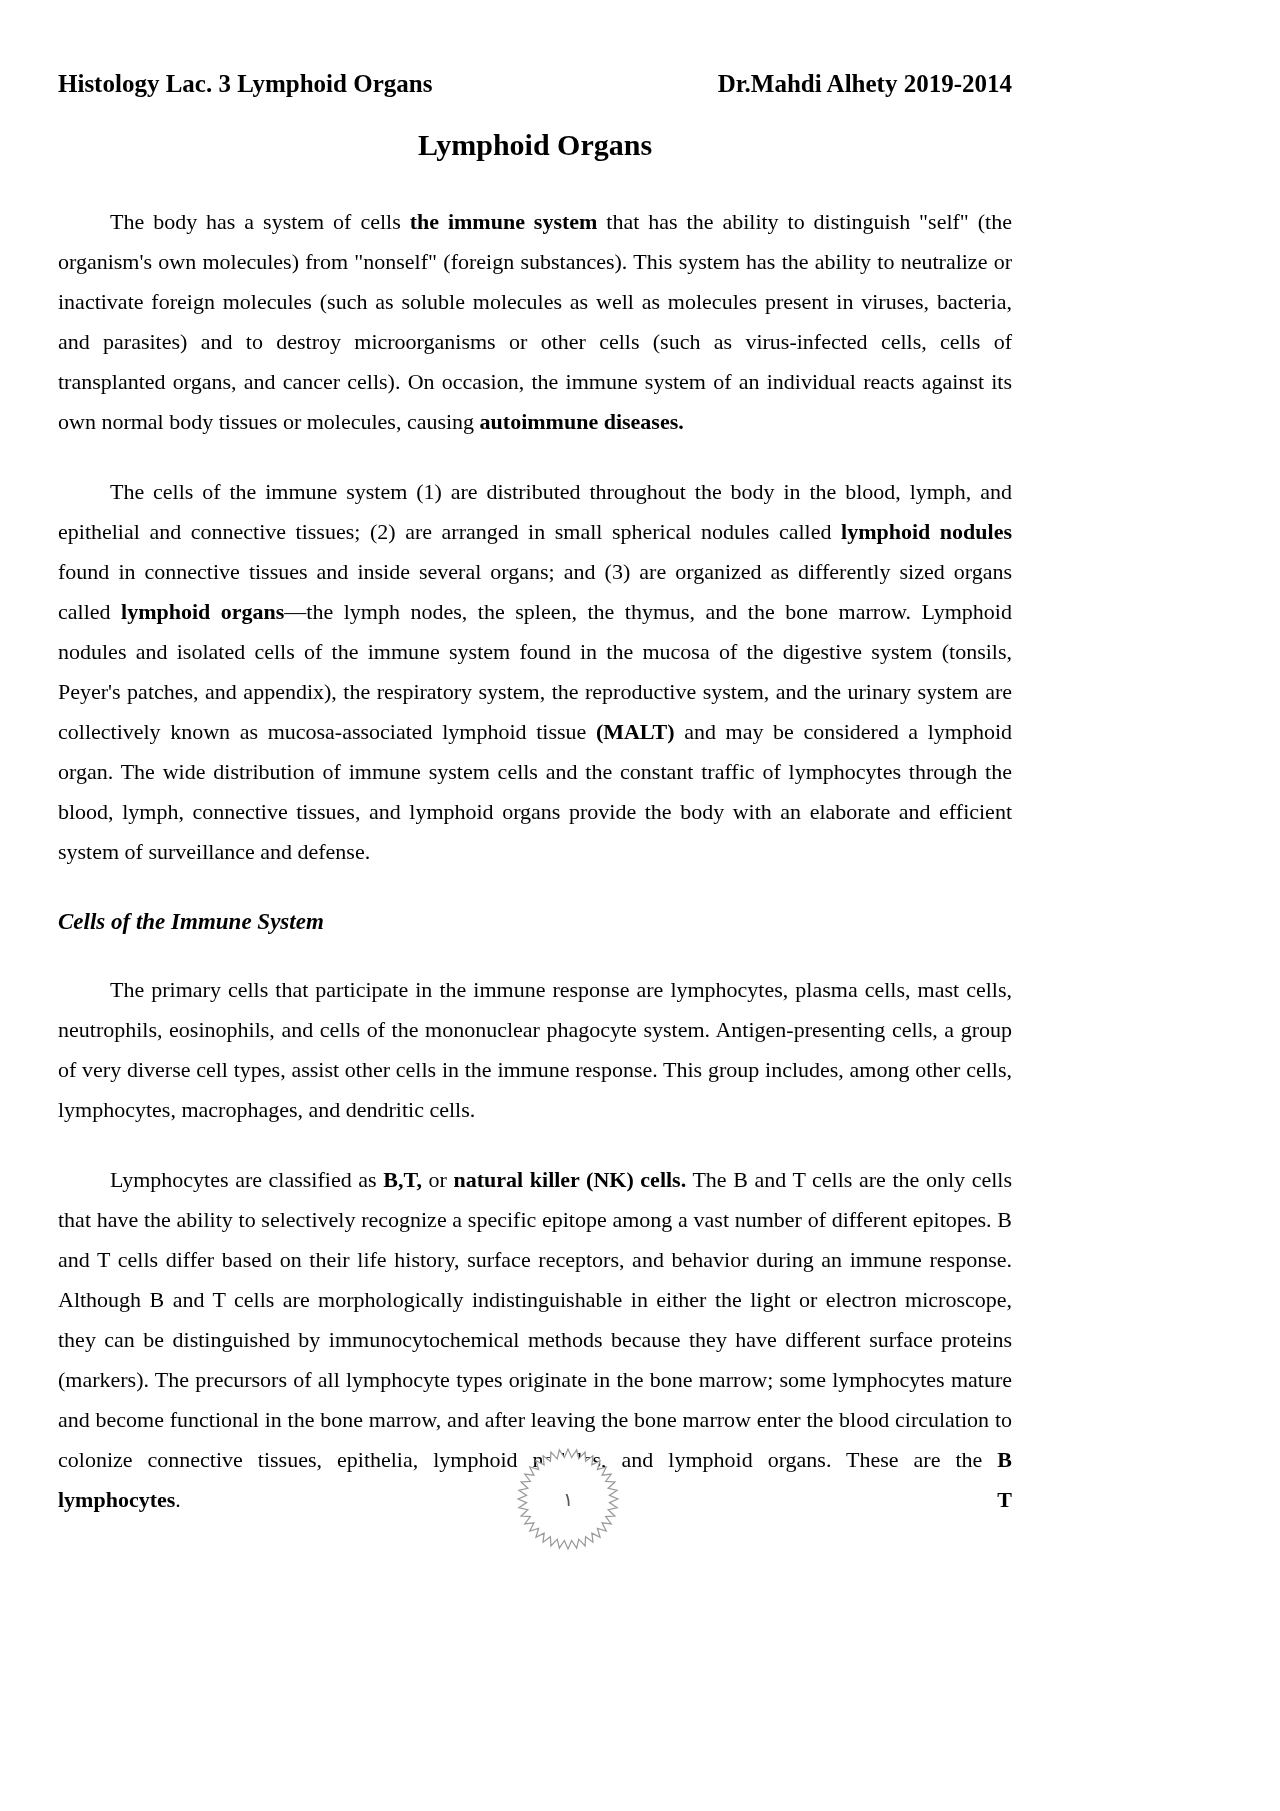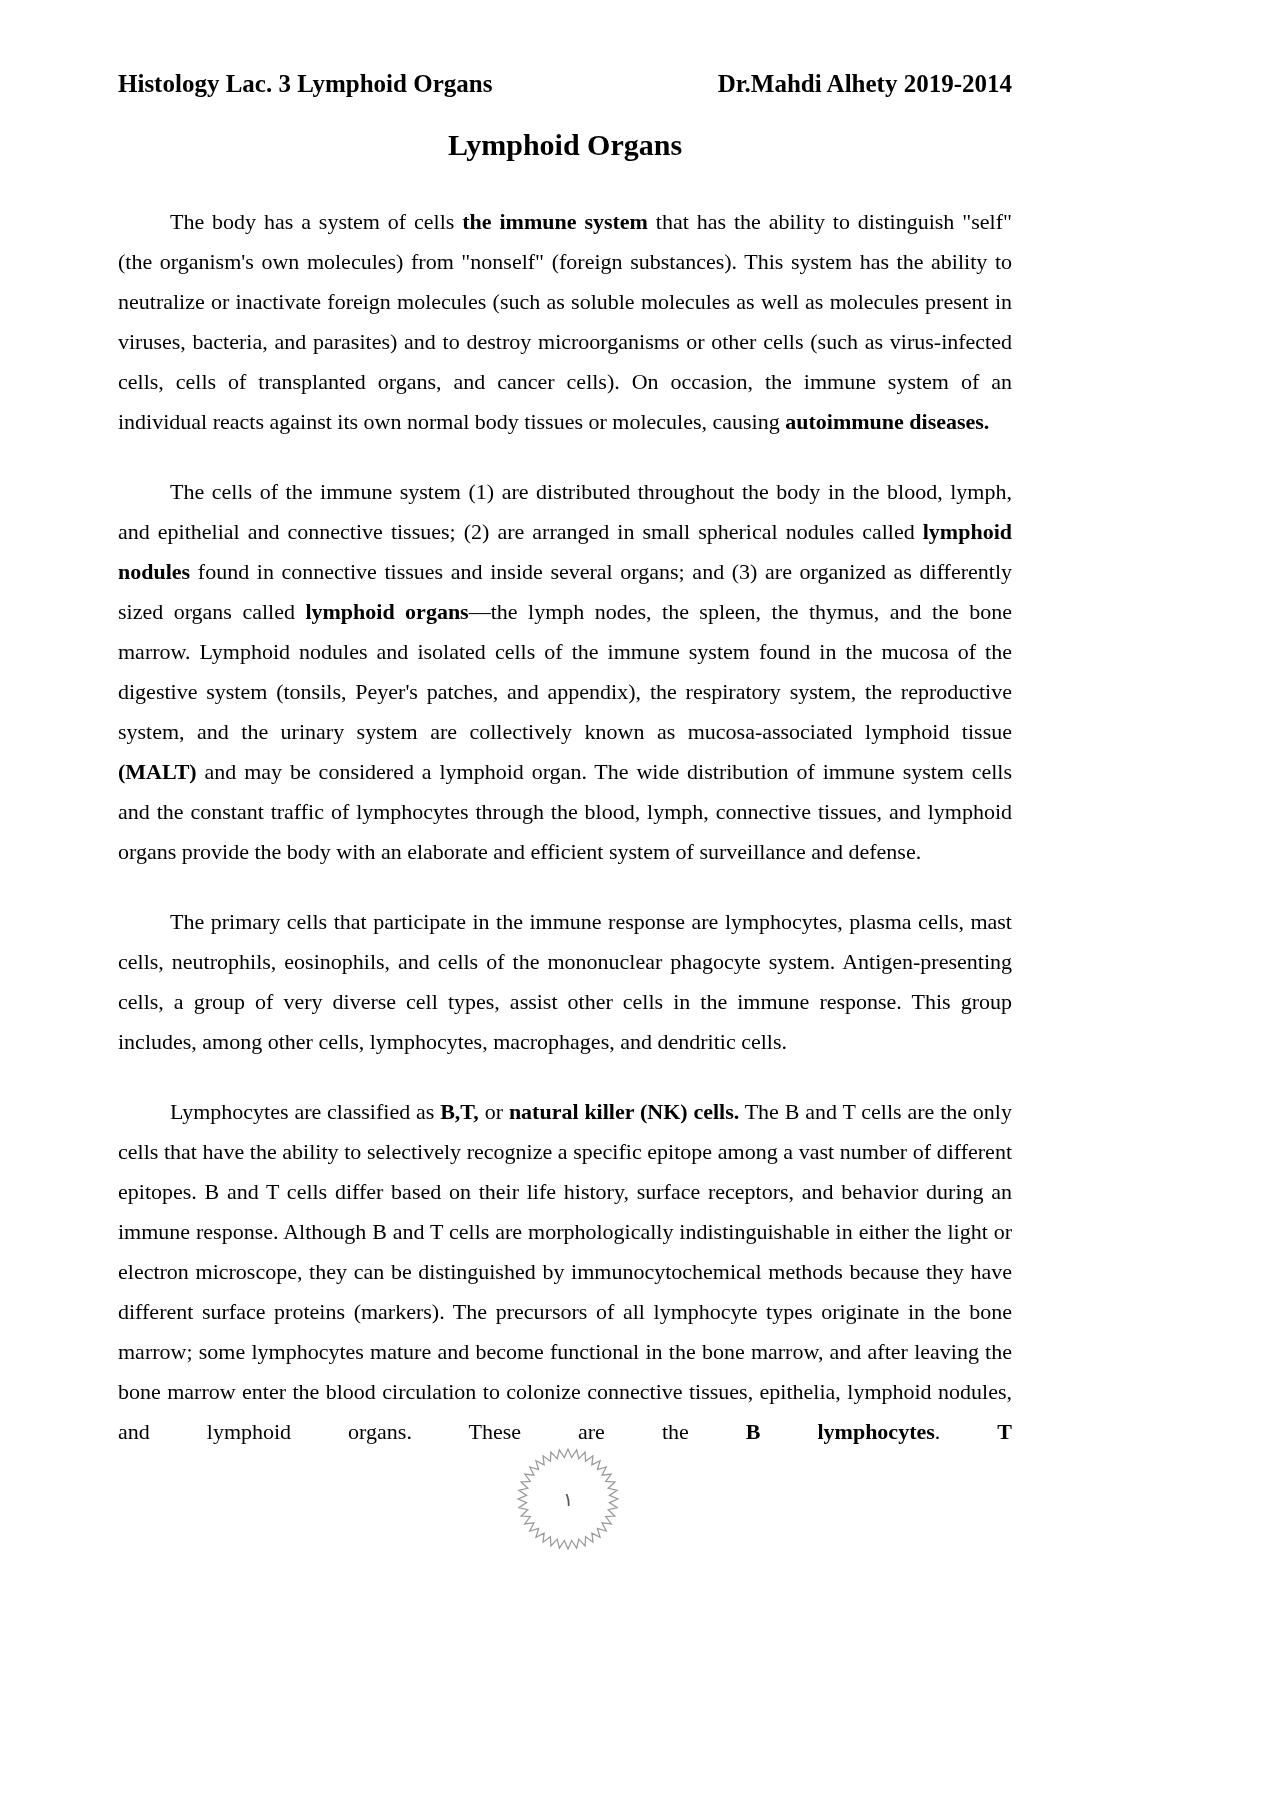--- a/index.html
+++ b/index.html
@@ -1,20 +1,20 @@
 <!DOCTYPE html>
 <html><head>
 <meta charset="utf-8">
 <style>
   html,body{margin:0;padding:0;}
   body{
     width:1280px;height:1811px;background:#ffffff;color:#000;
     font-family:"Liberation Serif",serif;position:relative;overflow:hidden;
   }
-  .page{position:absolute;inset:0;padding:70px 268px 0 118px;box-sizing:border-box;}
+  .page{position:absolute;inset:0;padding:70px 268px 0 58px;box-sizing:border-box;}
   .header{
     display:flex;justify-content:space-between;align-items:baseline;
     font-weight:bold;font-size:25px;margin-bottom:30px;white-space:nowrap;
   }
   .doc-title{text-align:center;font-weight:bold;font-size:30px;margin:0 0 40px;}
   .body-text{font-size:22px;line-height:40px;text-align:justify;}
   .body-text p{margin:0 0 30px;text-indent:52px;}
   .body-text p.justify-last{text-align-last:justify;}
   .heading{font-weight:bold;font-size:23px;margin:16px 0 28px;}
   .heading.italic{font-style:italic;}
@@ -33,20 +33,21 @@
   <div class="header">
     <span>Histology Lac. 3  Lymphoid Organs</span>
     <span>Dr.Mahdi Alhety 2019-2014</span>
   </div>
 
   <div class="doc-title">Lymphoid Organs</div>
 
   <div class="body-text">
       <p><span>The body has a system of cells </span><strong>the immune system</strong><span> that has the ability to distinguish "self" (the organism's own molecules) from "nonself" (foreign substances). This system has the ability to neutralize or inactivate foreign molecules (such as soluble molecules as well as molecules present in viruses, bacteria, and parasites) and to destroy microorganisms or other cells (such as virus-infected cells, cells of transplanted organs, and cancer cells). On occasion, the immune system of an individual reacts against its own normal body tissues or molecules, causing </span><strong>autoimmune diseases.</strong></p>
       <p><span>The cells of the immune system (1) are distributed throughout the body in the blood, lymph, and epithelial and connective tissues; (2) are arranged in small spherical nodules called </span><strong>lymphoid nodules</strong><span> found in connective tissues and inside several organs; and (3) are organized as differently sized organs called </span><strong>lymphoid organs</strong><span>—the lymph nodes, the spleen, the thymus, and the bone marrow. Lymphoid nodules and isolated cells of the immune system found in the mucosa of the digestive system (tonsils, Peyer's patches, and appendix), the respiratory system, the reproductive system, and the urinary system are collectively known as mucosa-associated lymphoid tissue </span><strong>(MALT)</strong><span> and may be considered a lymphoid organ. The wide distribution of immune system cells and the constant traffic of lymphocytes through the blood, lymph, connective tissues, and lymphoid organs provide the body with an elaborate and efficient system of surveillance and defense.</span></p>
+      <div class="heading italic">Cells of the Immune System</div>
       <p><span>The primary cells that participate in the immune response are lymphocytes, plasma cells, mast cells, neutrophils, eosinophils, and cells of the mononuclear phagocyte system. Antigen-presenting cells, a group of very diverse cell types, assist other cells in the immune response. This group includes, among other cells, lymphocytes, macrophages, and dendritic cells.</span></p>
       <p class="justify-last"><span>Lymphocytes are classified as </span><strong>B,T,</strong><span> or </span><strong>natural killer (NK) cells.</strong><span> The B and T cells are the only cells that have the ability to selectively recognize a specific epitope among a vast number of different epitopes. B and T cells differ based on their life history, surface receptors, and behavior during an immune response. Although B and T cells are morphologically indistinguishable in either the light or electron microscope, they can be distinguished by immunocytochemical methods because they have different surface proteins (markers). The precursors of all lymphocyte types originate in the bone marrow; some lymphocytes mature and become functional in the bone marrow, and after leaving the bone marrow enter the blood circulation to colonize connective tissues, epithelia, lymphoid nodules, and lymphoid organs. These are the </span><strong>B lymphocytes</strong><span>. </span><strong>T</strong></p>
     </div>
 
   <div class="seal">
     <svg viewBox="0 0 100 100">
       <polygon id="seal-star" points="98.00,50.00 89.85,53.49 97.27,58.34 88.64,60.35 95.11,66.42 86.25,66.90 91.57,74.00 82.77,72.94 86.77,80.85 78.28,78.28 80.85,86.77 72.94,82.77 74.00,91.57 66.90,86.25 66.42,95.11 60.35,88.64 58.34,97.27 53.49,89.85 50.00,98.00 46.51,89.85 41.66,97.27 39.65,88.64 33.58,95.11 33.10,86.25 26.00,91.57 27.06,82.77 19.15,86.77 21.72,78.28 13.23,80.85 17.23,72.94 8.43,74.00 13.75,66.90 4.89,66.42 11.36,60.35 2.73,58.34 10.15,53.49 2.00,50.00 10.15,46.51 2.73,41.66 11.36,39.65 4.89,33.58 13.75,33.10 8.43,26.00 17.23,27.06 13.23,19.15 21.72,21.72 19.15,13.23 27.06,17.23 26.00,8.43 33.10,13.75 33.58,4.89 39.65,11.36 41.66,2.73 46.51,10.15 50.00,2.00 53.49,10.15 58.34,2.73 60.35,11.36 66.42,4.89 66.90,13.75 74.00,8.43 72.94,17.23 80.85,13.23 78.28,21.72 86.77,19.15 82.77,27.06 91.57,26.00 86.25,33.10 95.11,33.58 88.64,39.65 97.27,41.66 89.85,46.51" fill="#ffffff" stroke="#9a9a9a" stroke-width="1.2"></polygon>
     </svg>
     <div class="seal-num">١</div>
   </div>

